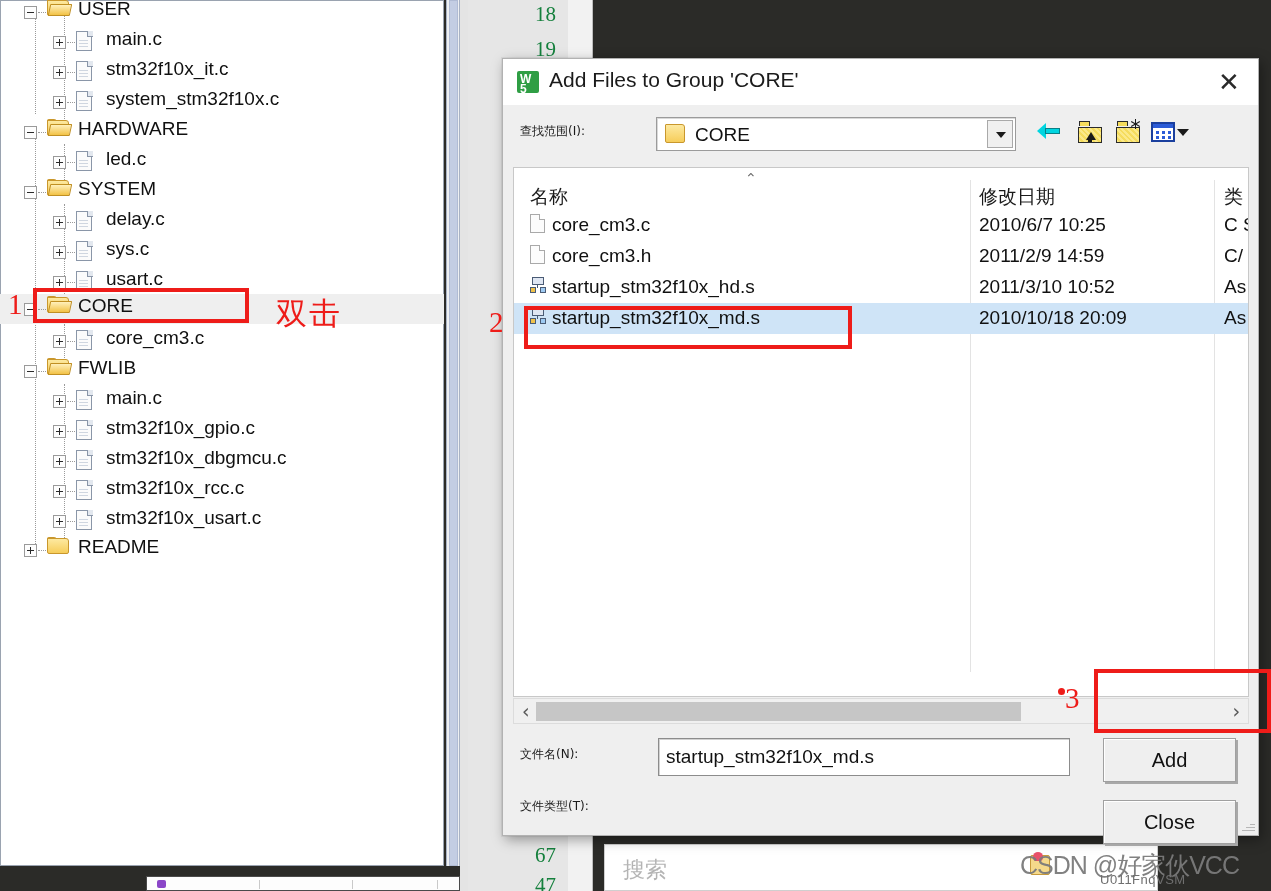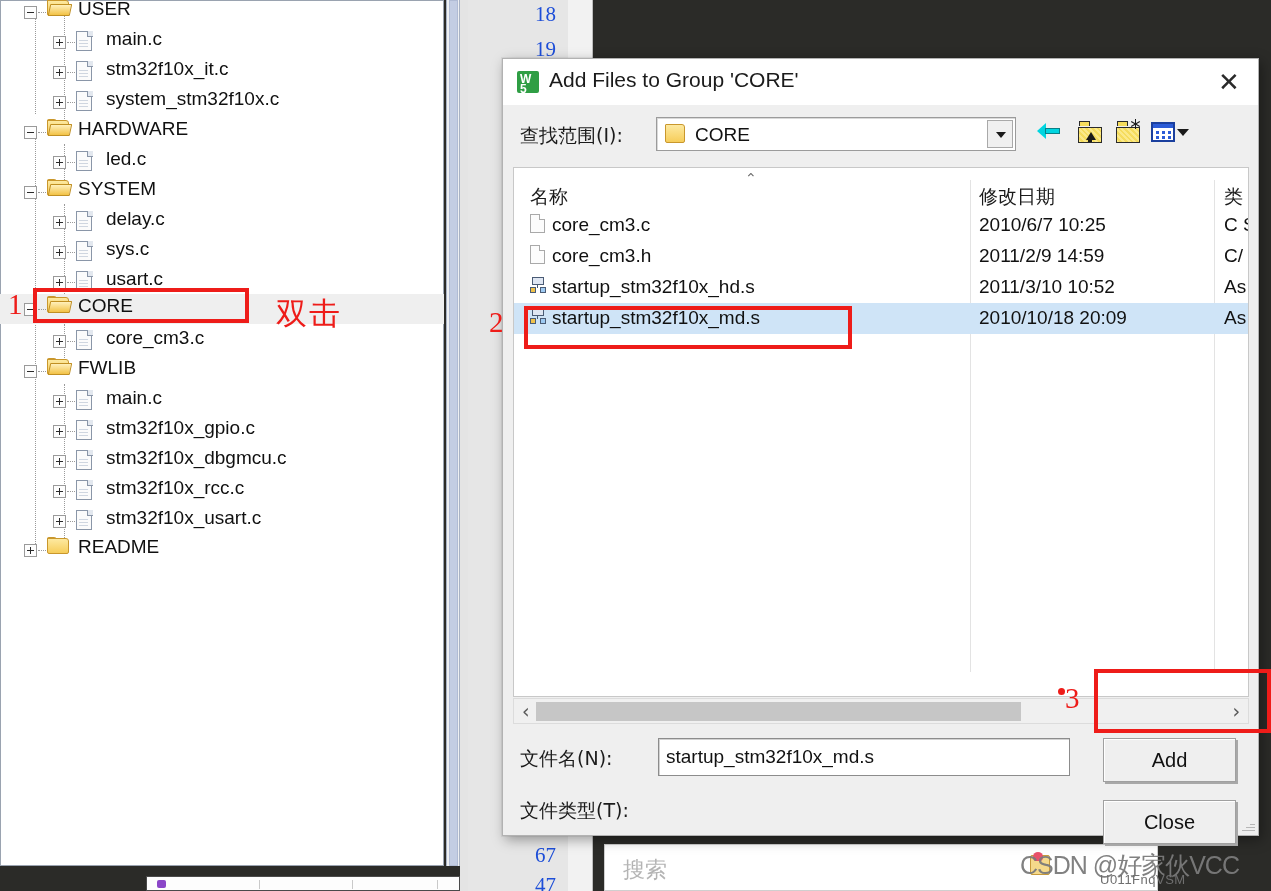--- a/index.html
+++ b/index.html
@@ -25,21 +25,21 @@
     position:absolute;left:2px;top:0;width:9px;height:866px;background:#c3cde3;
     border:1px solid #b0bbd4;box-sizing:border-box;
   }
   #splitter{position:absolute;left:460px;top:0;width:8px;height:891px;background:#e4e4e4;}
   #gutter{
     position:absolute;left:468px;top:0;width:125px;height:891px;
     background:#e6e6e6;border-right:1px solid #bdbdbd;box-sizing:border-box;
   }
   #gutter .ln{
     position:absolute;right:36px;font-family:"Liberation Serif","DejaVu Serif",serif;
-    font-size:21px;color:#1d4ed8;text-align:right;
+    font-size:21px;color:#15803d;text-align:right;
   }
   #gutter .gcol{position:absolute;right:0;top:0;width:24px;height:891px;background:#f2f2f2;}
   #editor{position:absolute;left:593px;top:0;right:0;bottom:0;background:#2b2b28;}
 
   
   #searchbar{
     position:absolute;left:604px;top:844px;width:554px;height:47px;
     background:#ffffff;border:1px solid #cfcfcf;box-sizing:border-box;
   }
   #searchbar .ph{
@@ -143,21 +143,21 @@
   #dlg-close{
     position:absolute;right:0;top:0;width:56px;height:46px;cursor:default;
   }
   #dlg-close span{
     position:absolute;left:16px;top:8px;font-size:26px;color:#2a2a2a;
     font-family:"DejaVu Sans",sans-serif;
   }
 
   
   .lbl-cn{
-    position:absolute;font-size:19px;color:#1b1b1b;
+    position:absolute;font-size:12px;color:#1b1b1b;
     font-family:"DejaVu Sans",sans-serif;
   }
   #lookin-combo{
     position:absolute;left:153px;top:58px;width:360px;height:34px;
     background:#ffffff;border:1px solid #9b9b9b;box-sizing:border-box;
     box-shadow:inset 1px 1px 0 #d9d9d9;
   }
   #lookin-combo .ficon{
     position:absolute;left:8px;top:6px;width:20px;height:19px;
     background:linear-gradient(#fde9a0,#f6cd5a);border:1px solid #c9972c;

